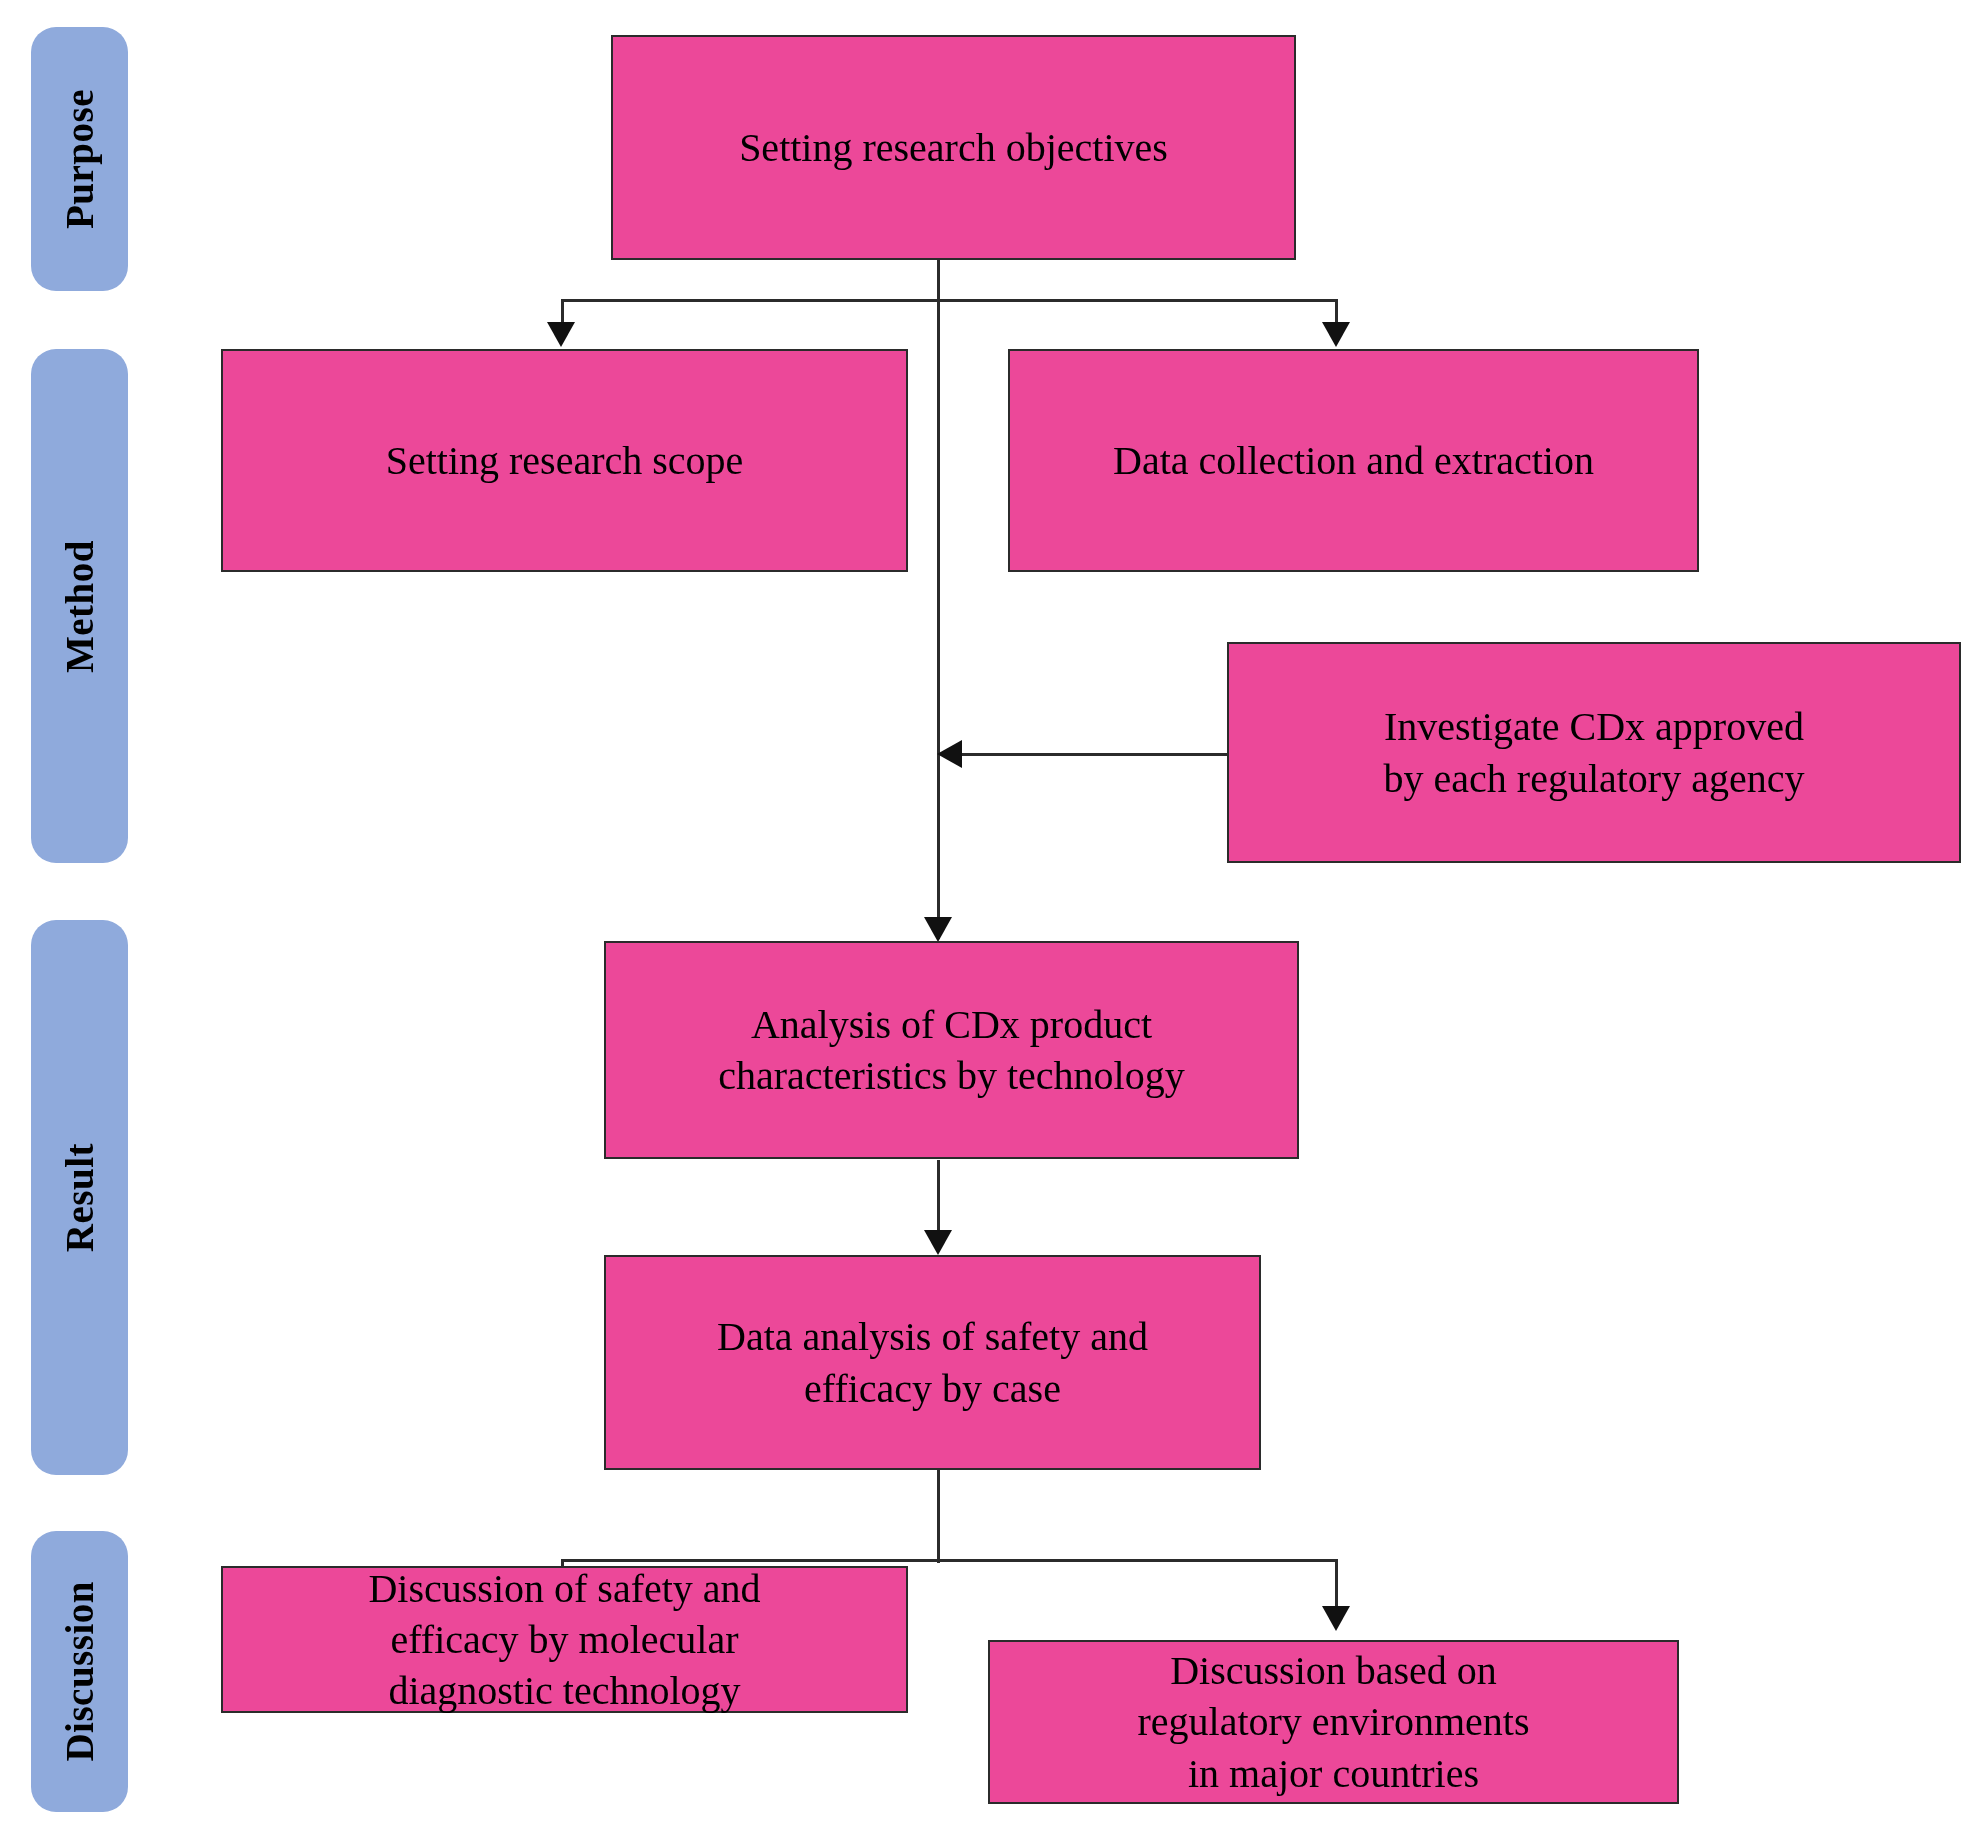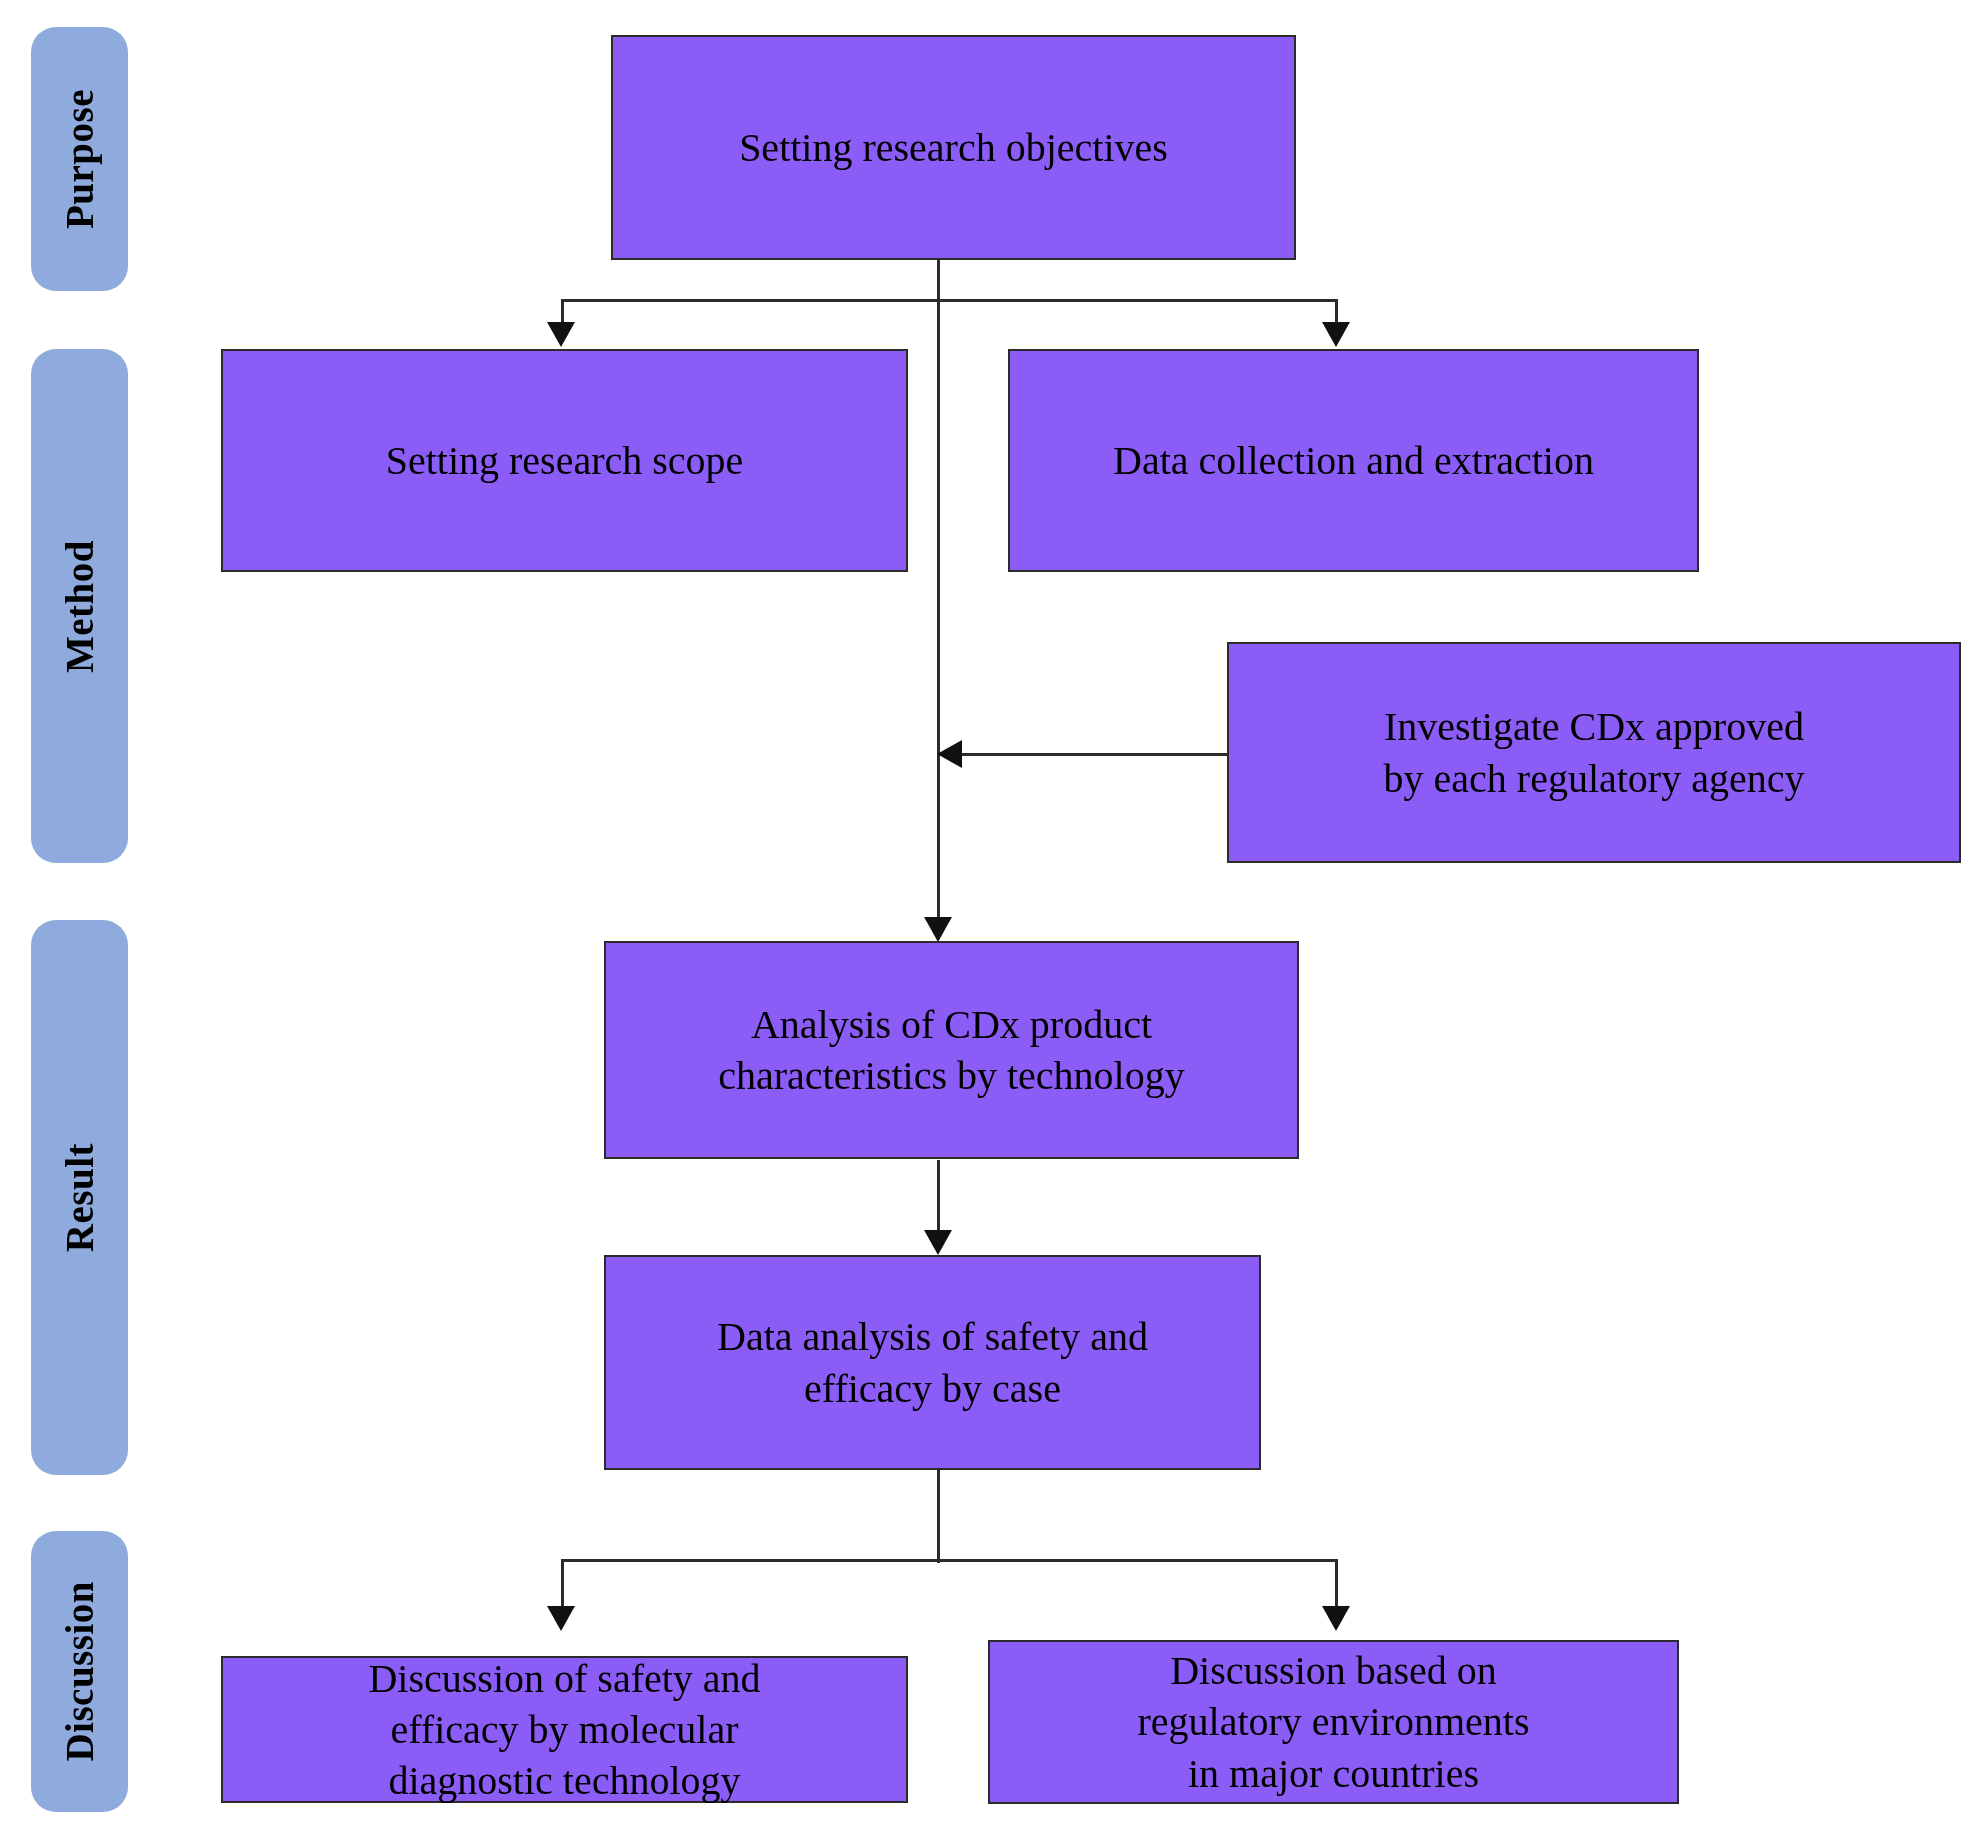--- a/index.html
+++ b/index.html
@@ -34,21 +34,21 @@
     font-weight: bold;
     font-size: 39px;
     color: #000000;
     letter-spacing: 0.5px;
     white-space: nowrap;
   }
 
   
   .node {
     position: absolute;
-    background: #8b5cf6;
+    background: #ec4899;
     border: 2.4px solid #2b2b2b;
     box-sizing: border-box;
     display: flex;
     align-items: center;
     justify-content: center;
     text-align: center;
   }
   .node-label {
     font-family: "Liberation Serif", "DejaVu Serif", serif;
     font-size: 40px;
@@ -150,21 +150,21 @@
   <div class="node" style="left:1227px; top:642px; width:734px; height:221px;">
     <span class="node-label">Investigate CDx approved
 by each regulatory agency</span>
   </div>
 
   <div class="node" style="left:604px; top:1255px; width:657px; height:215px;">
     <span class="node-label">Data analysis of safety and
 efficacy by case</span>
   </div>
 
-  <div class="node" style="left:221px; top:1656px; width:687px; height:147px;">
+  <div class="node" style="left:221px; top:1566px; width:687px; height:147px;">
     <span class="node-label">Discussion of safety and
 efficacy by molecular
 diagnostic technology</span>
   </div>
 
   <div class="node" style="left:988px; top:1640px; width:691px; height:164px;">
     <span class="node-label">Discussion based on
 regulatory environments
 in major countries</span>
   </div>

